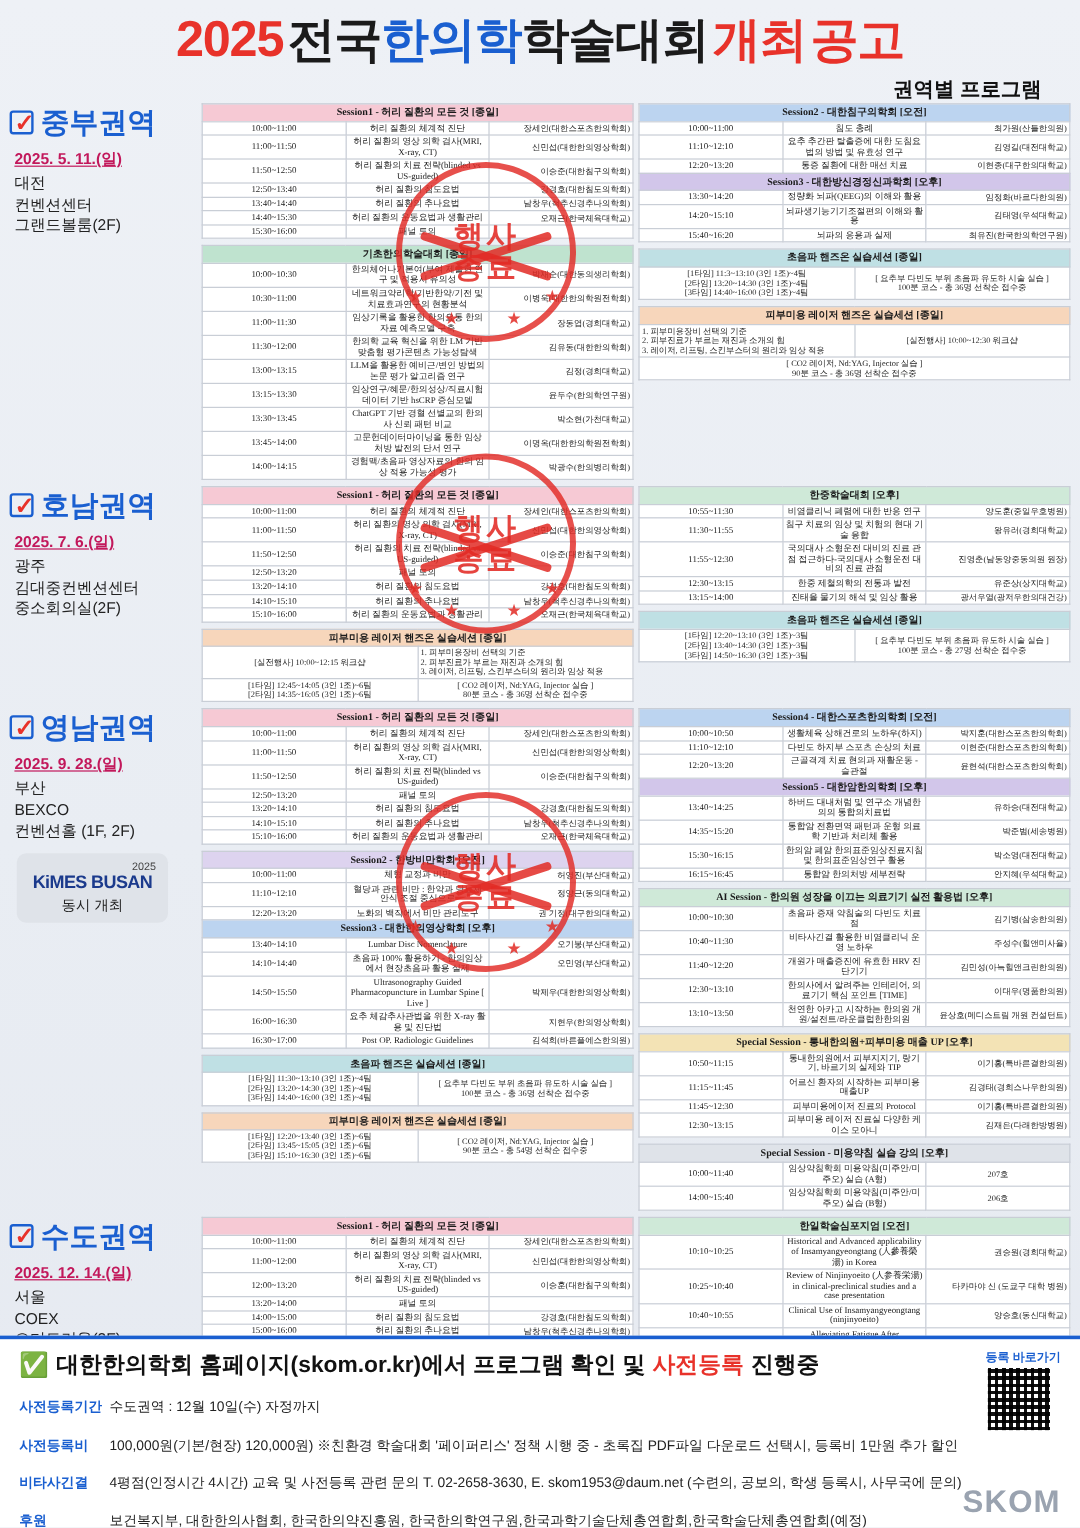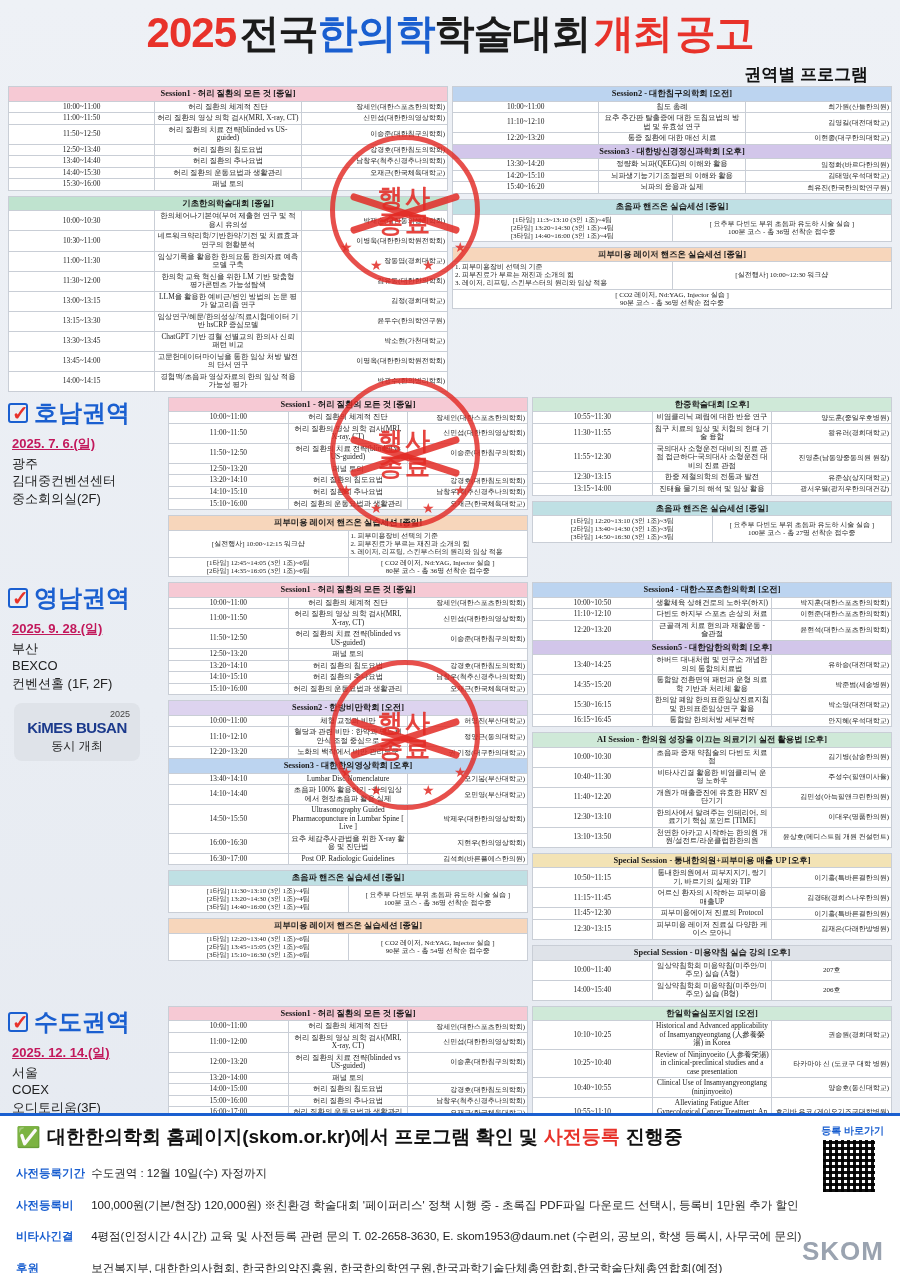--- a/index.html
+++ b/index.html
@@ -104,20 +104,30 @@
     <div class="title-line">
       <span class="t2025">2025</span>
       <span class="tblack">전국</span><span class="tblue">한의학</span><span class="tblack">학술대회</span>
       <span class="tred">개최</span>
       <span class="tred">공고</span>
     </div>
     <div class="subtitle">권역별 프로그램</div>
   </div>
 
   <div class="body-area">
+    <div class="left-col">
+      <div class="region-head">
+        <span class="chk"></span>
+        <span class="region-name">중부권역</span>
+      </div>
+      <div class="region-date">2025. 5. 11.(일)</div>
+      <div class="region-loc" style="white-space:pre-line">대전
+컨벤션센터
+그랜드볼룸(2F)</div>
+    </div>
     <div class="right-col">
       <div class="pair">
         <div>
           <table class="blk">
             <tbody>
                 <tr class="sec-head h-pink">
                   <td colspan="3">Session1 - 허리 질환의 모든 것 [종일]</td>
                 </tr>
             <tr>
                   <td class="tm">10:00~11:00</td>

